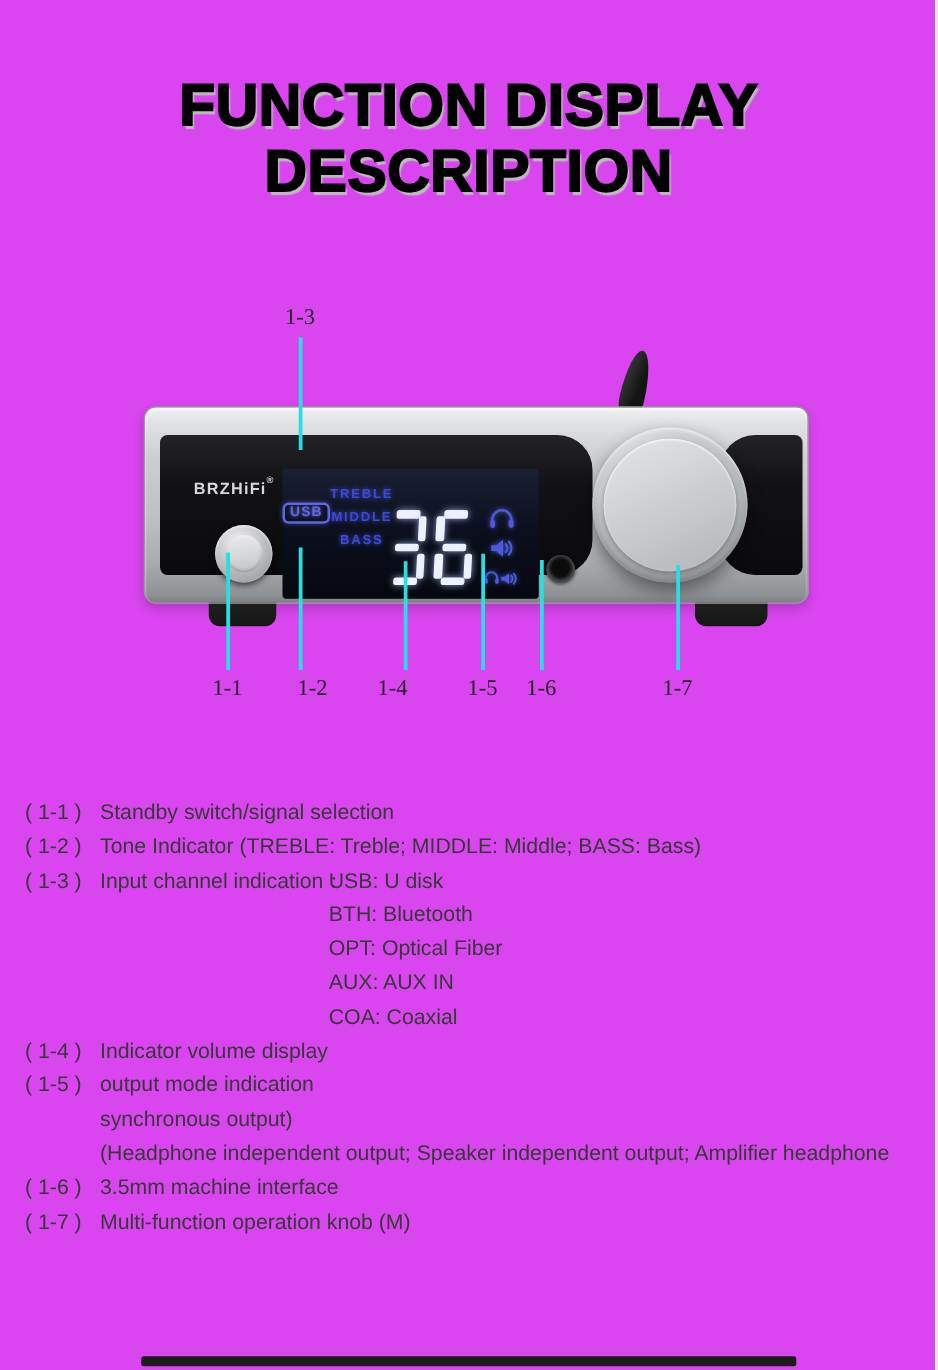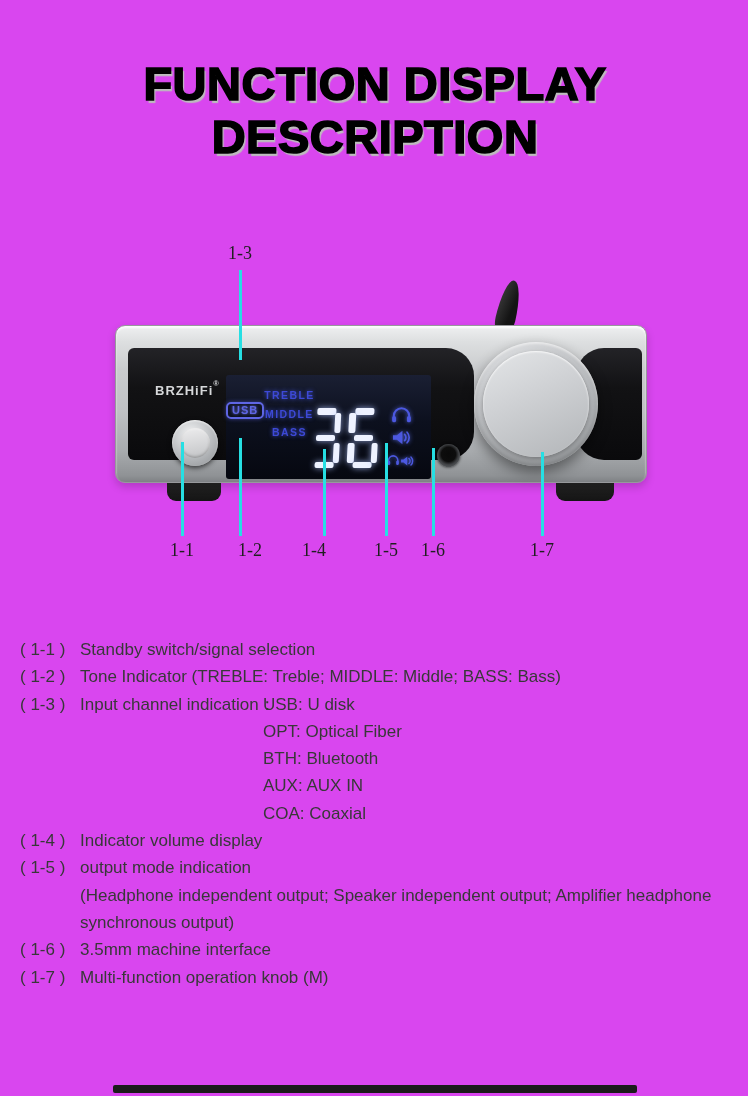--- a/index.html
+++ b/index.html
@@ -187,44 +187,44 @@
       <div class="drow">
         <span class="dlabel">( 1-2 )</span>
         <span class="dtext">Tone Indicator (TREBLE: Treble; MIDDLE: Middle; BASS: Bass)</span>
       </div>
       <div class="drow">
         <span class="dlabel">( 1-3 )</span>
         <span class="dtext">Input channel indication：</span>
         <span class="dsub">USB: U disk</span>
       </div>
       <div class="drow">
+        <span class="dsub">BTH: Bluetooth</span>
+      </div>
+      <div class="drow">
         <span class="dsub">OPT: Optical Fiber</span>
-      </div>
-      <div class="drow">
-        <span class="dsub">BTH: Bluetooth</span>
       </div>
       <div class="drow">
         <span class="dsub">AUX: AUX IN</span>
       </div>
       <div class="drow">
         <span class="dsub">COA: Coaxial</span>
       </div>
       <div class="drow">
         <span class="dlabel">( 1-4 )</span>
         <span class="dtext">Indicator volume display</span>
       </div>
       <div class="drow">
         <span class="dlabel">( 1-5 )</span>
         <span class="dtext">output mode indication</span>
       </div>
       <div class="drow">
+        <span class="dtext">synchronous output)</span>
+      </div>
+      <div class="drow">
         <span class="dtext">(Headphone independent output; Speaker independent output; Amplifier headphone</span>
-      </div>
-      <div class="drow">
-        <span class="dtext">synchronous output)</span>
       </div>
       <div class="drow">
         <span class="dlabel">( 1-6 )</span>
         <span class="dtext">3.5mm machine interface</span>
       </div>
       <div class="drow">
         <span class="dlabel">( 1-7 )</span>
         <span class="dtext">Multi-function operation knob (M)</span>
       </div>
     </div>

